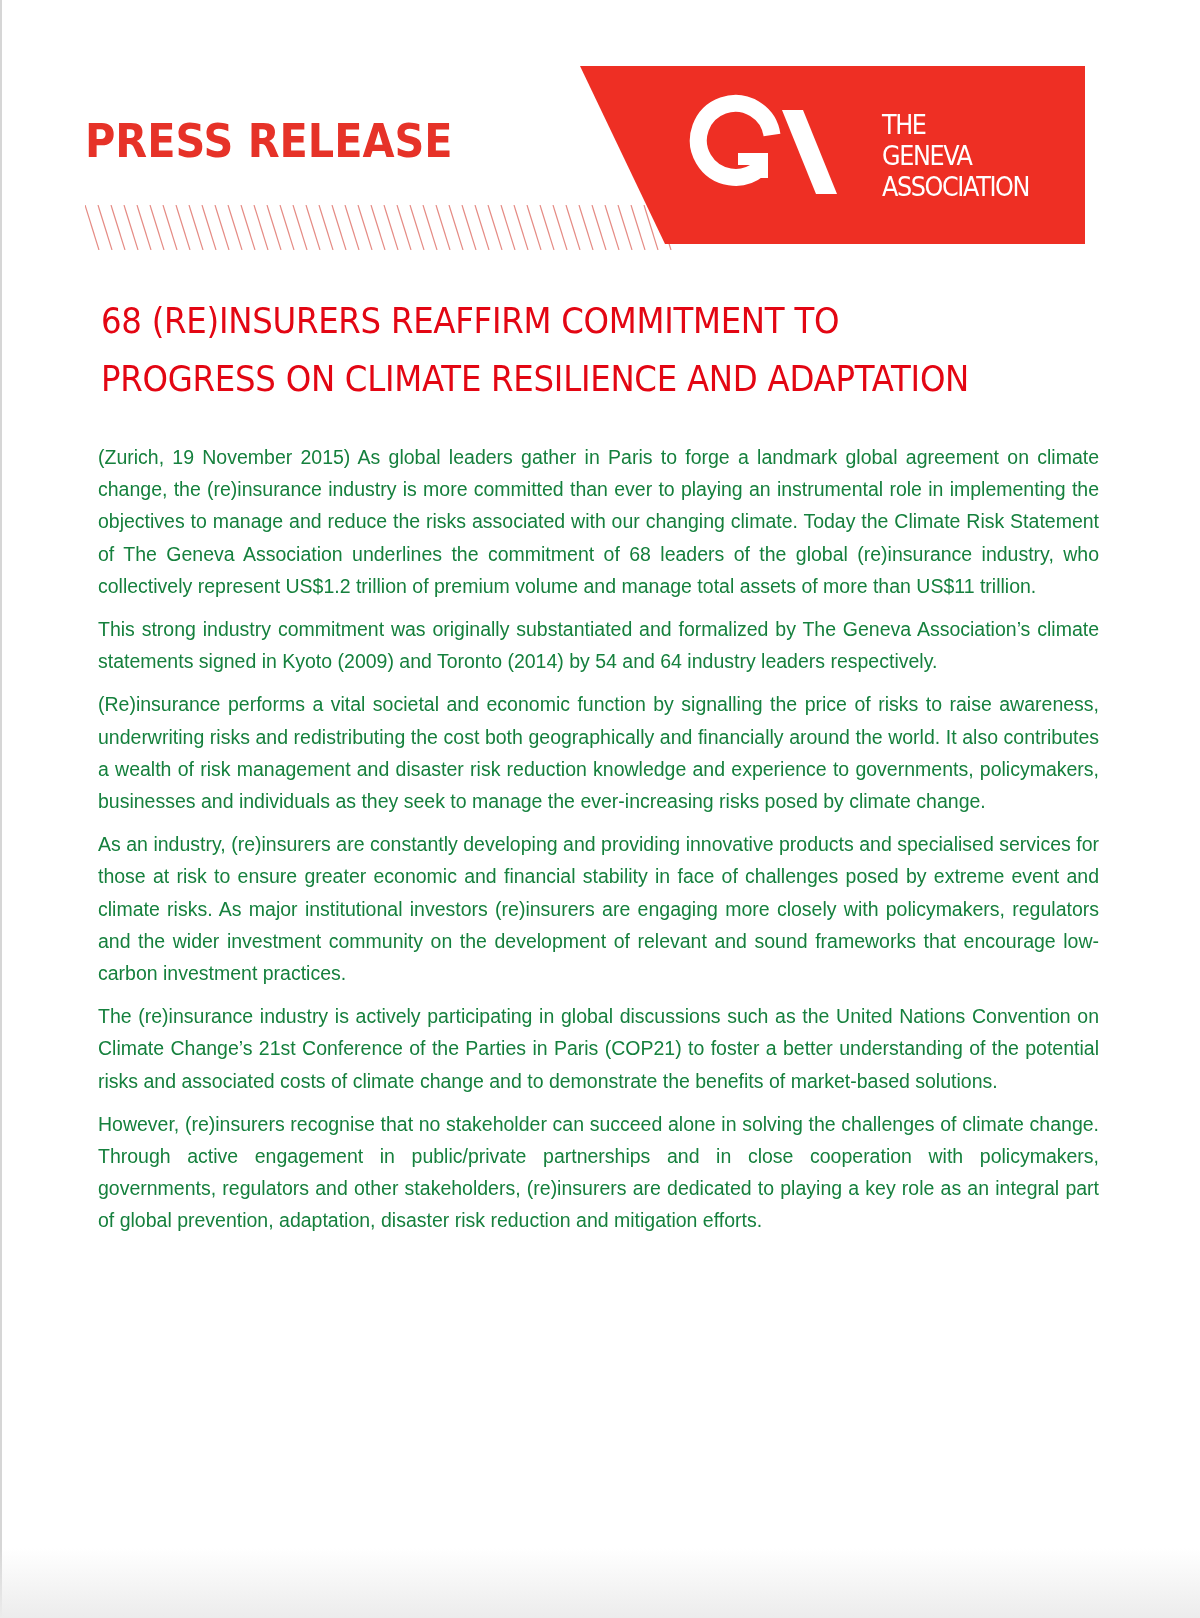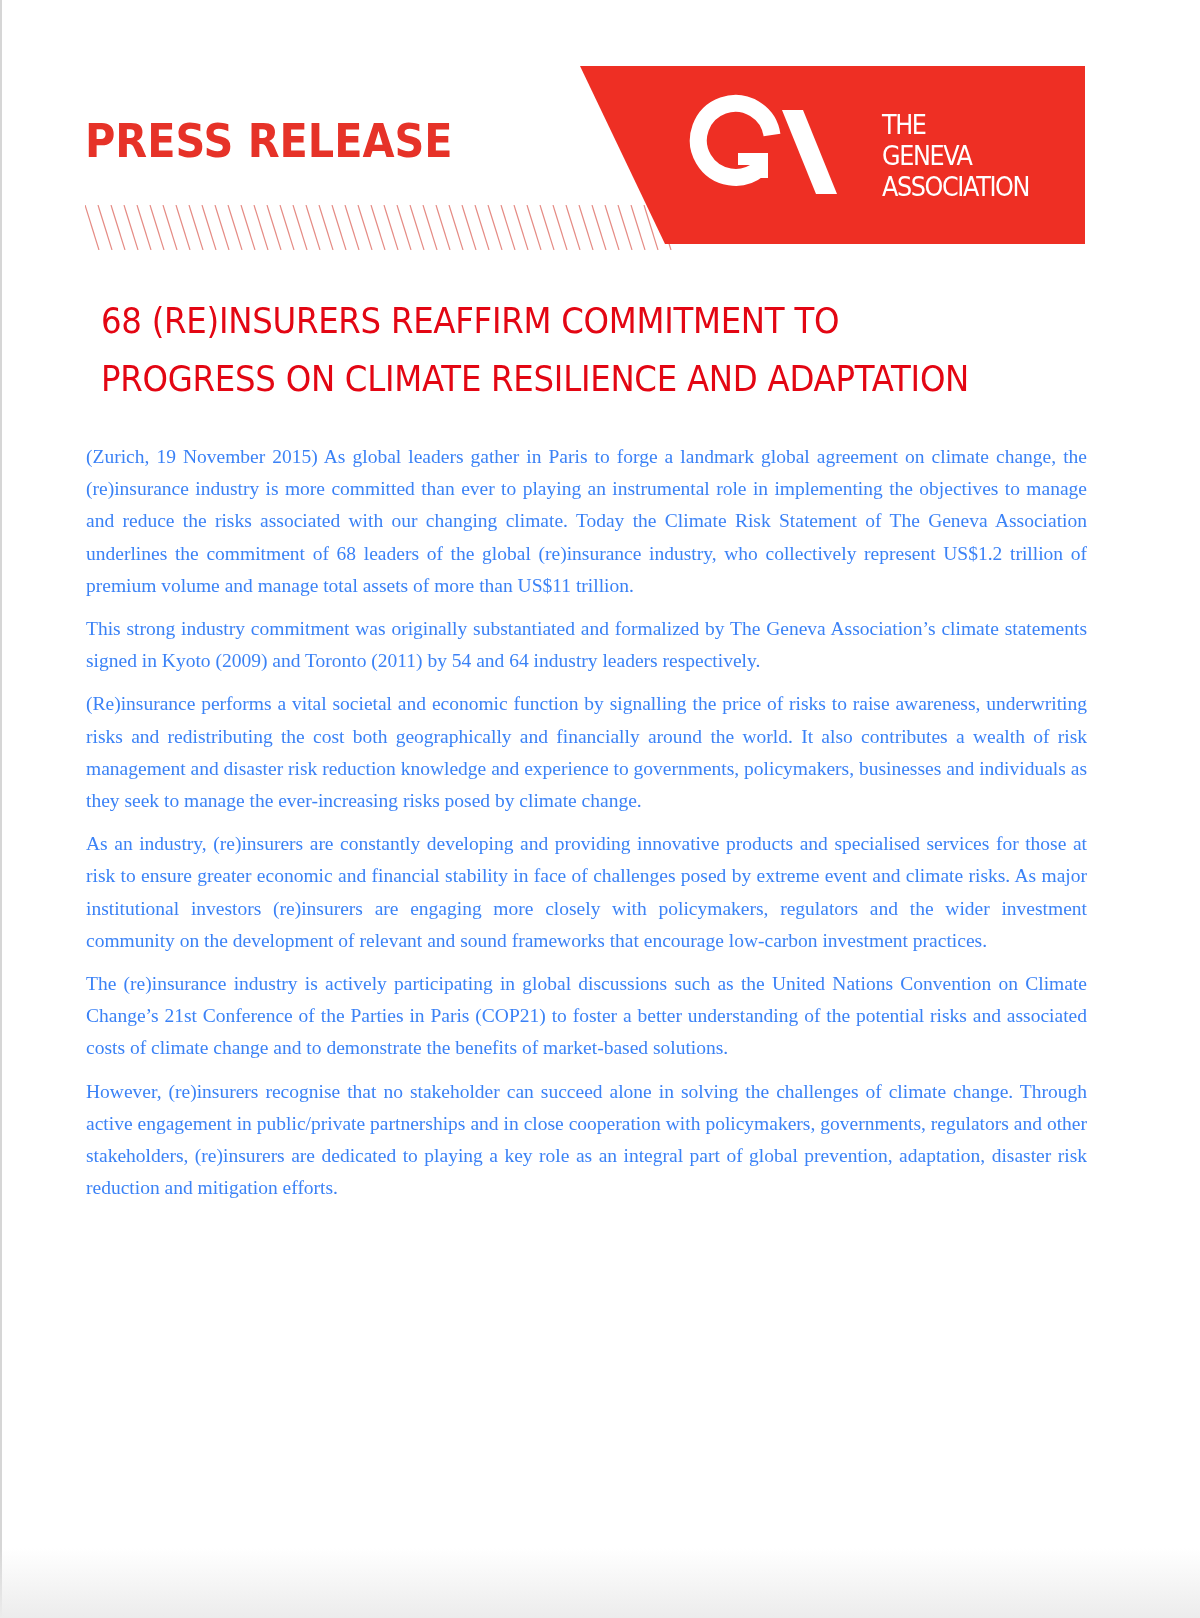--- a/index.html
+++ b/index.html
@@ -30,22 +30,22 @@
       letter-spacing: -1.5px; transform: scaleX(0.92); transform-origin: left top;
     }
     .logo-text div { white-space: nowrap; }
     .headline {
       position: absolute; left: 101px; top: 292px; width: 1000px; margin: 0;
       color: #e30613; font-family: "DejaVu Sans", sans-serif; font-weight: normal;
       font-size: 36px; line-height: 58px; letter-spacing: -0.3px;
       transform: scaleX(0.9); transform-origin: left top; white-space: nowrap;
     }
     .body-text {
-      position: absolute; left: 86px; top: 441px; width: 1001px;
-      color: #3b82f6; font-family: Liberation Serif, serif;
+      position: absolute; left: 98px; top: 441px; width: 1001px;
+      color: #15803d; font-family: Liberation Sans, sans-serif;
       font-size: 19.5px; line-height: 32.2px; text-align: justify;
     }
     .body-text p { margin: 0 0 11px 0; }
   </style>
 </head>
 <body>
 
 <div class="page-edge"></div>
 
 <h1 class="press-title">PRESS RELEASE</h1>
@@ -115,20 +115,20 @@
   <div>ASSOCIATION</div>
 </div>
 
 <h2 class="headline">
   <div>68 (RE)INSURERS REAFFIRM COMMITMENT TO</div>
   <div>PROGRESS ON CLIMATE RESILIENCE AND ADAPTATION</div>
 </h2>
 
 <div class="body-text">
   <p>(Zurich, 19 November 2015) As global leaders gather in Paris to forge a landmark global agreement on climate change, the (re)insurance industry is more committed than ever to playing an instrumental role in implementing the objectives to manage and reduce the risks associated with our changing climate. Today the Climate Risk Statement of The Geneva Association underlines the commitment of 68 leaders of the global (re)insurance industry, who collectively represent US$1.2 trillion of premium volume and manage total assets of more than US$11 trillion.</p>
-  <p>This strong industry commitment was originally substantiated and formalized by The Geneva Association’s climate statements signed in Kyoto (2009) and Toronto (2011) by 54 and 64 industry leaders respectively.</p>
+  <p>This strong industry commitment was originally substantiated and formalized by The Geneva Association’s climate statements signed in Kyoto (2009) and Toronto (2014) by 54 and 64 industry leaders respectively.</p>
   <p>(Re)insurance performs a vital societal and economic function by signalling the price of risks to raise awareness, underwriting risks and redistributing the cost both geographically and financially around the world. It also contributes a wealth of risk management and disaster risk reduction knowledge and experience to governments, policymakers, businesses and individuals as they seek to manage the ever-increasing risks posed by climate change.</p>
   <p>As an industry, (re)insurers are constantly developing and providing innovative products and specialised services for those at risk to ensure greater economic and financial stability in face of challenges posed by extreme event and climate risks. As major institutional investors (re)insurers are engaging more closely with policymakers, regulators and the wider investment community on the development of relevant and sound frameworks that encourage low-carbon investment practices.</p>
   <p>The (re)insurance industry is actively participating in global discussions such as the United Nations Convention on Climate Change’s 21st Conference of the Parties in Paris (COP21) to foster a better understanding of the potential risks and associated costs of climate change and to demonstrate the benefits of market-based solutions.</p>
   <p>However, (re)insurers recognise that no stakeholder can succeed alone in solving the challenges of climate change. Through active engagement in public/private partnerships and in close cooperation with policymakers, governments, regulators and other stakeholders, (re)insurers are dedicated to playing a key role as an integral part of global prevention, adaptation, disaster risk reduction and mitigation efforts.</p>
 </div>
 
 <div class="bottom-shade"></div>
 
 </body></html>

